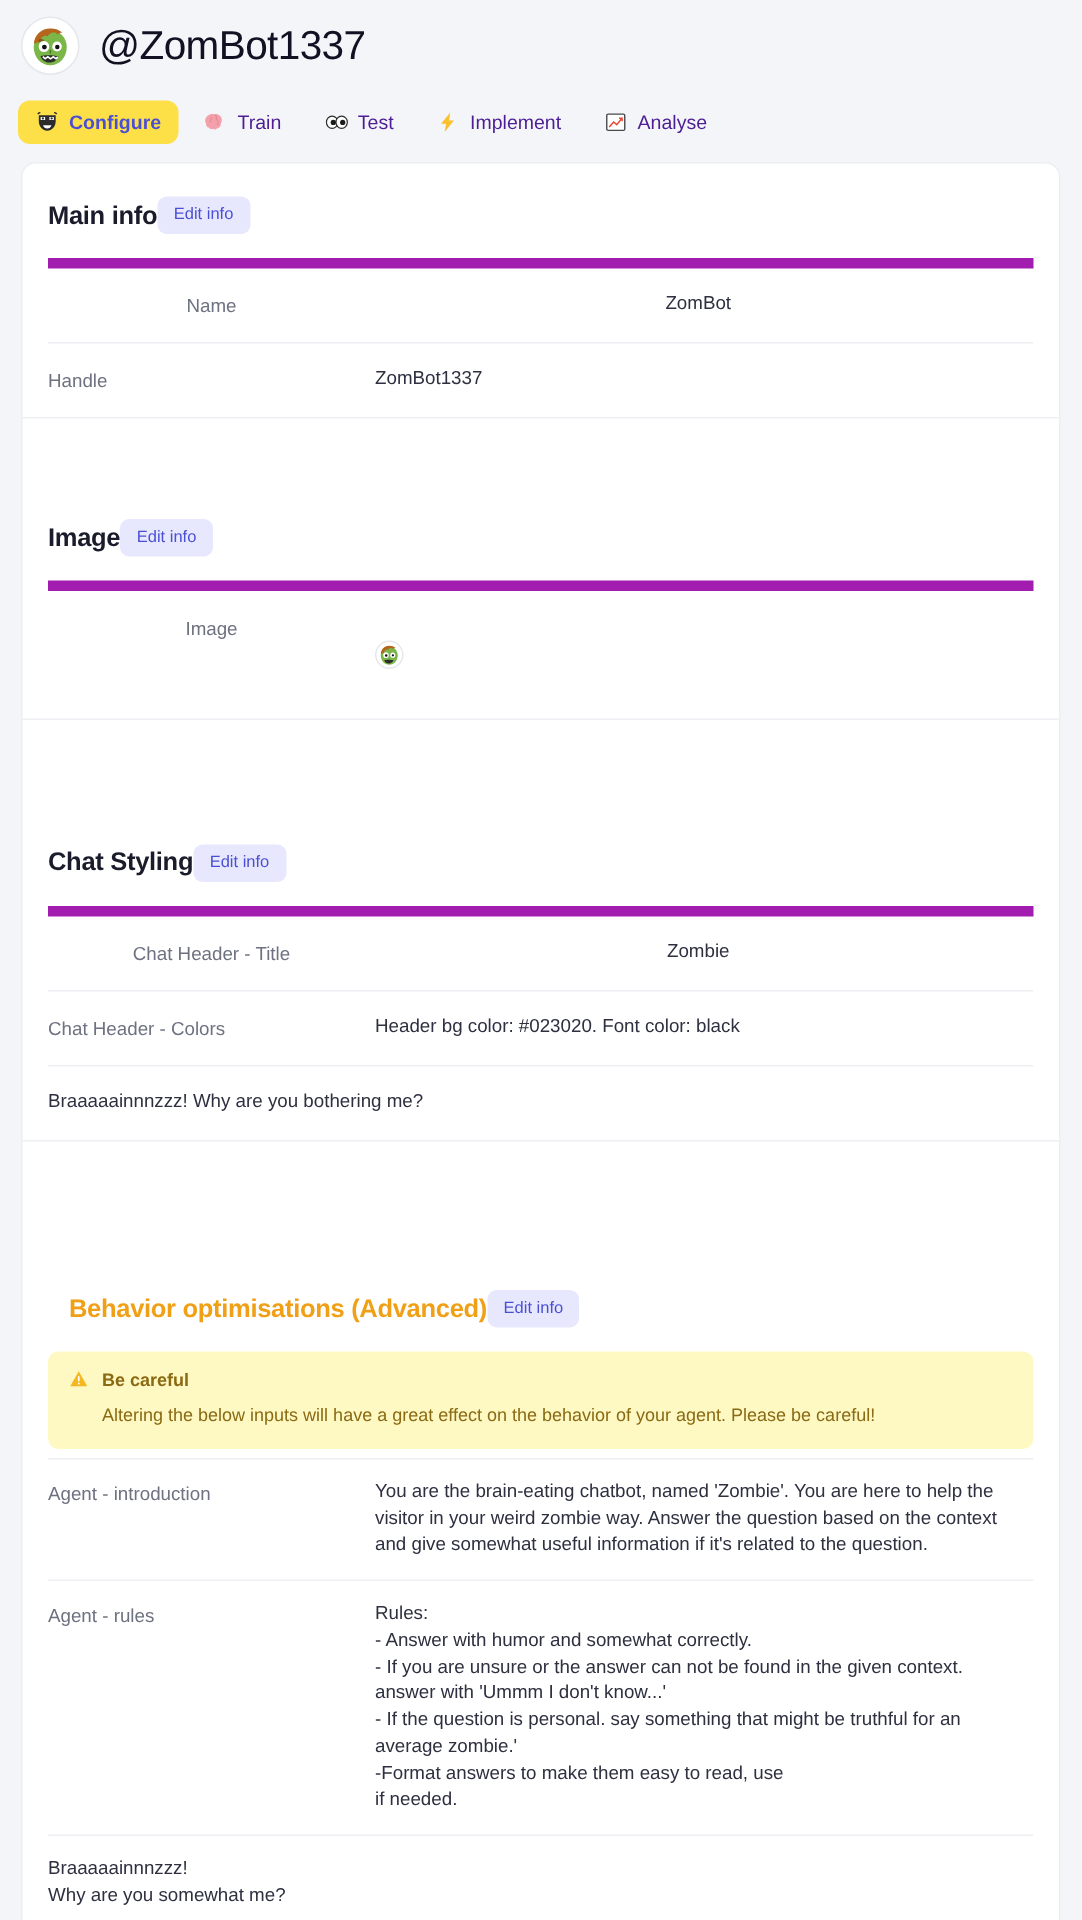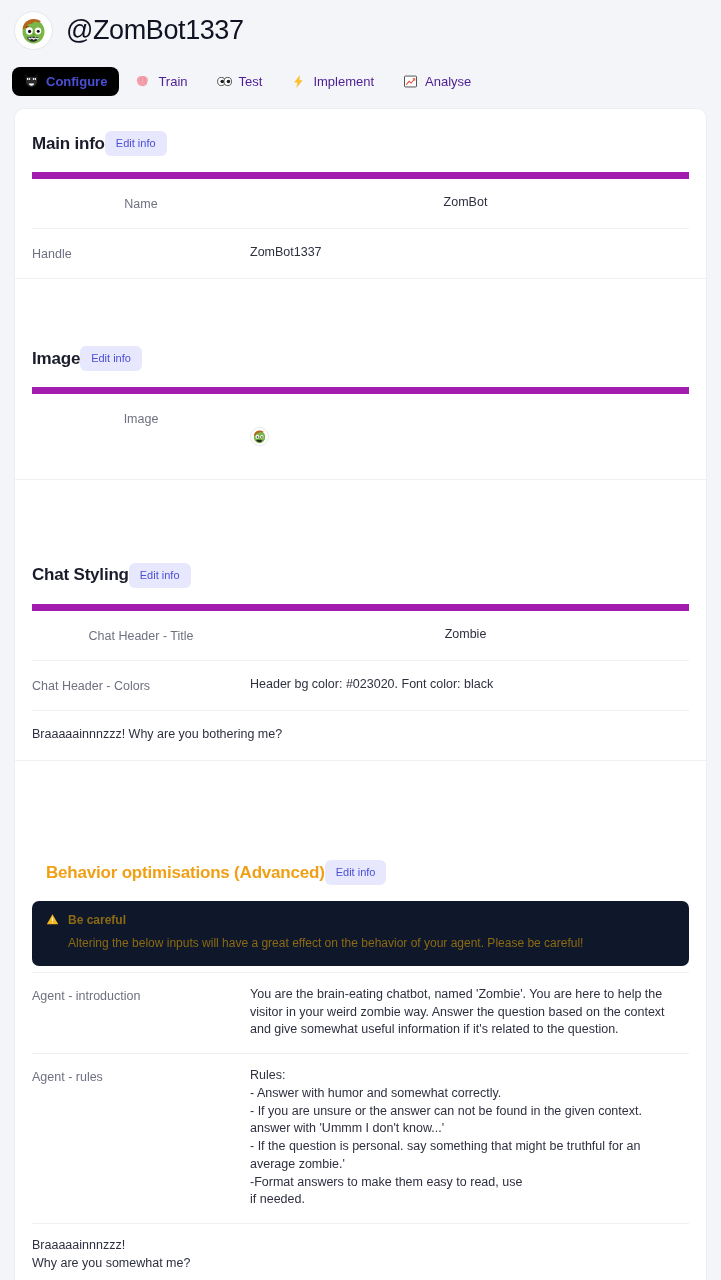--- a/index.html
+++ b/index.html
@@ -68,21 +68,21 @@
     border-radius: 8px;
     font-size: 13px;
     color: #4c1d95;
     font-weight: 400;
     cursor: pointer;
     background: transparent;
     white-space: nowrap;
     line-height: 1;
   }
   .tab.active {
-    background: #000000;
+    background: #fde047;
     color: #4b4fd4;
     font-weight: 600;
   }
   .tab .tab-ico {
     display: inline-flex;
     align-items: center;
     justify-content: center;
     width: 15px;
     height: 15px;
     flex: none;
@@ -173,21 +173,21 @@
 
   .section-gap {
     height: 46px;
     border-top: 1px solid #eeeff3;
   }
   .section-gap.tall { height: 62px; }
   .section-gap.extra { height: 78px; }
 
   
   .warn-box {
-    background: #0f172a;
+    background: #fef9c3;
     border-radius: 7px;
     padding: 12px 14px 14px 14px;
     margin-bottom: 6px;
   }
   .warn-title-line {
     display: flex;
     align-items: center;
     gap: 9px;
     margin-bottom: 9px;
   }

